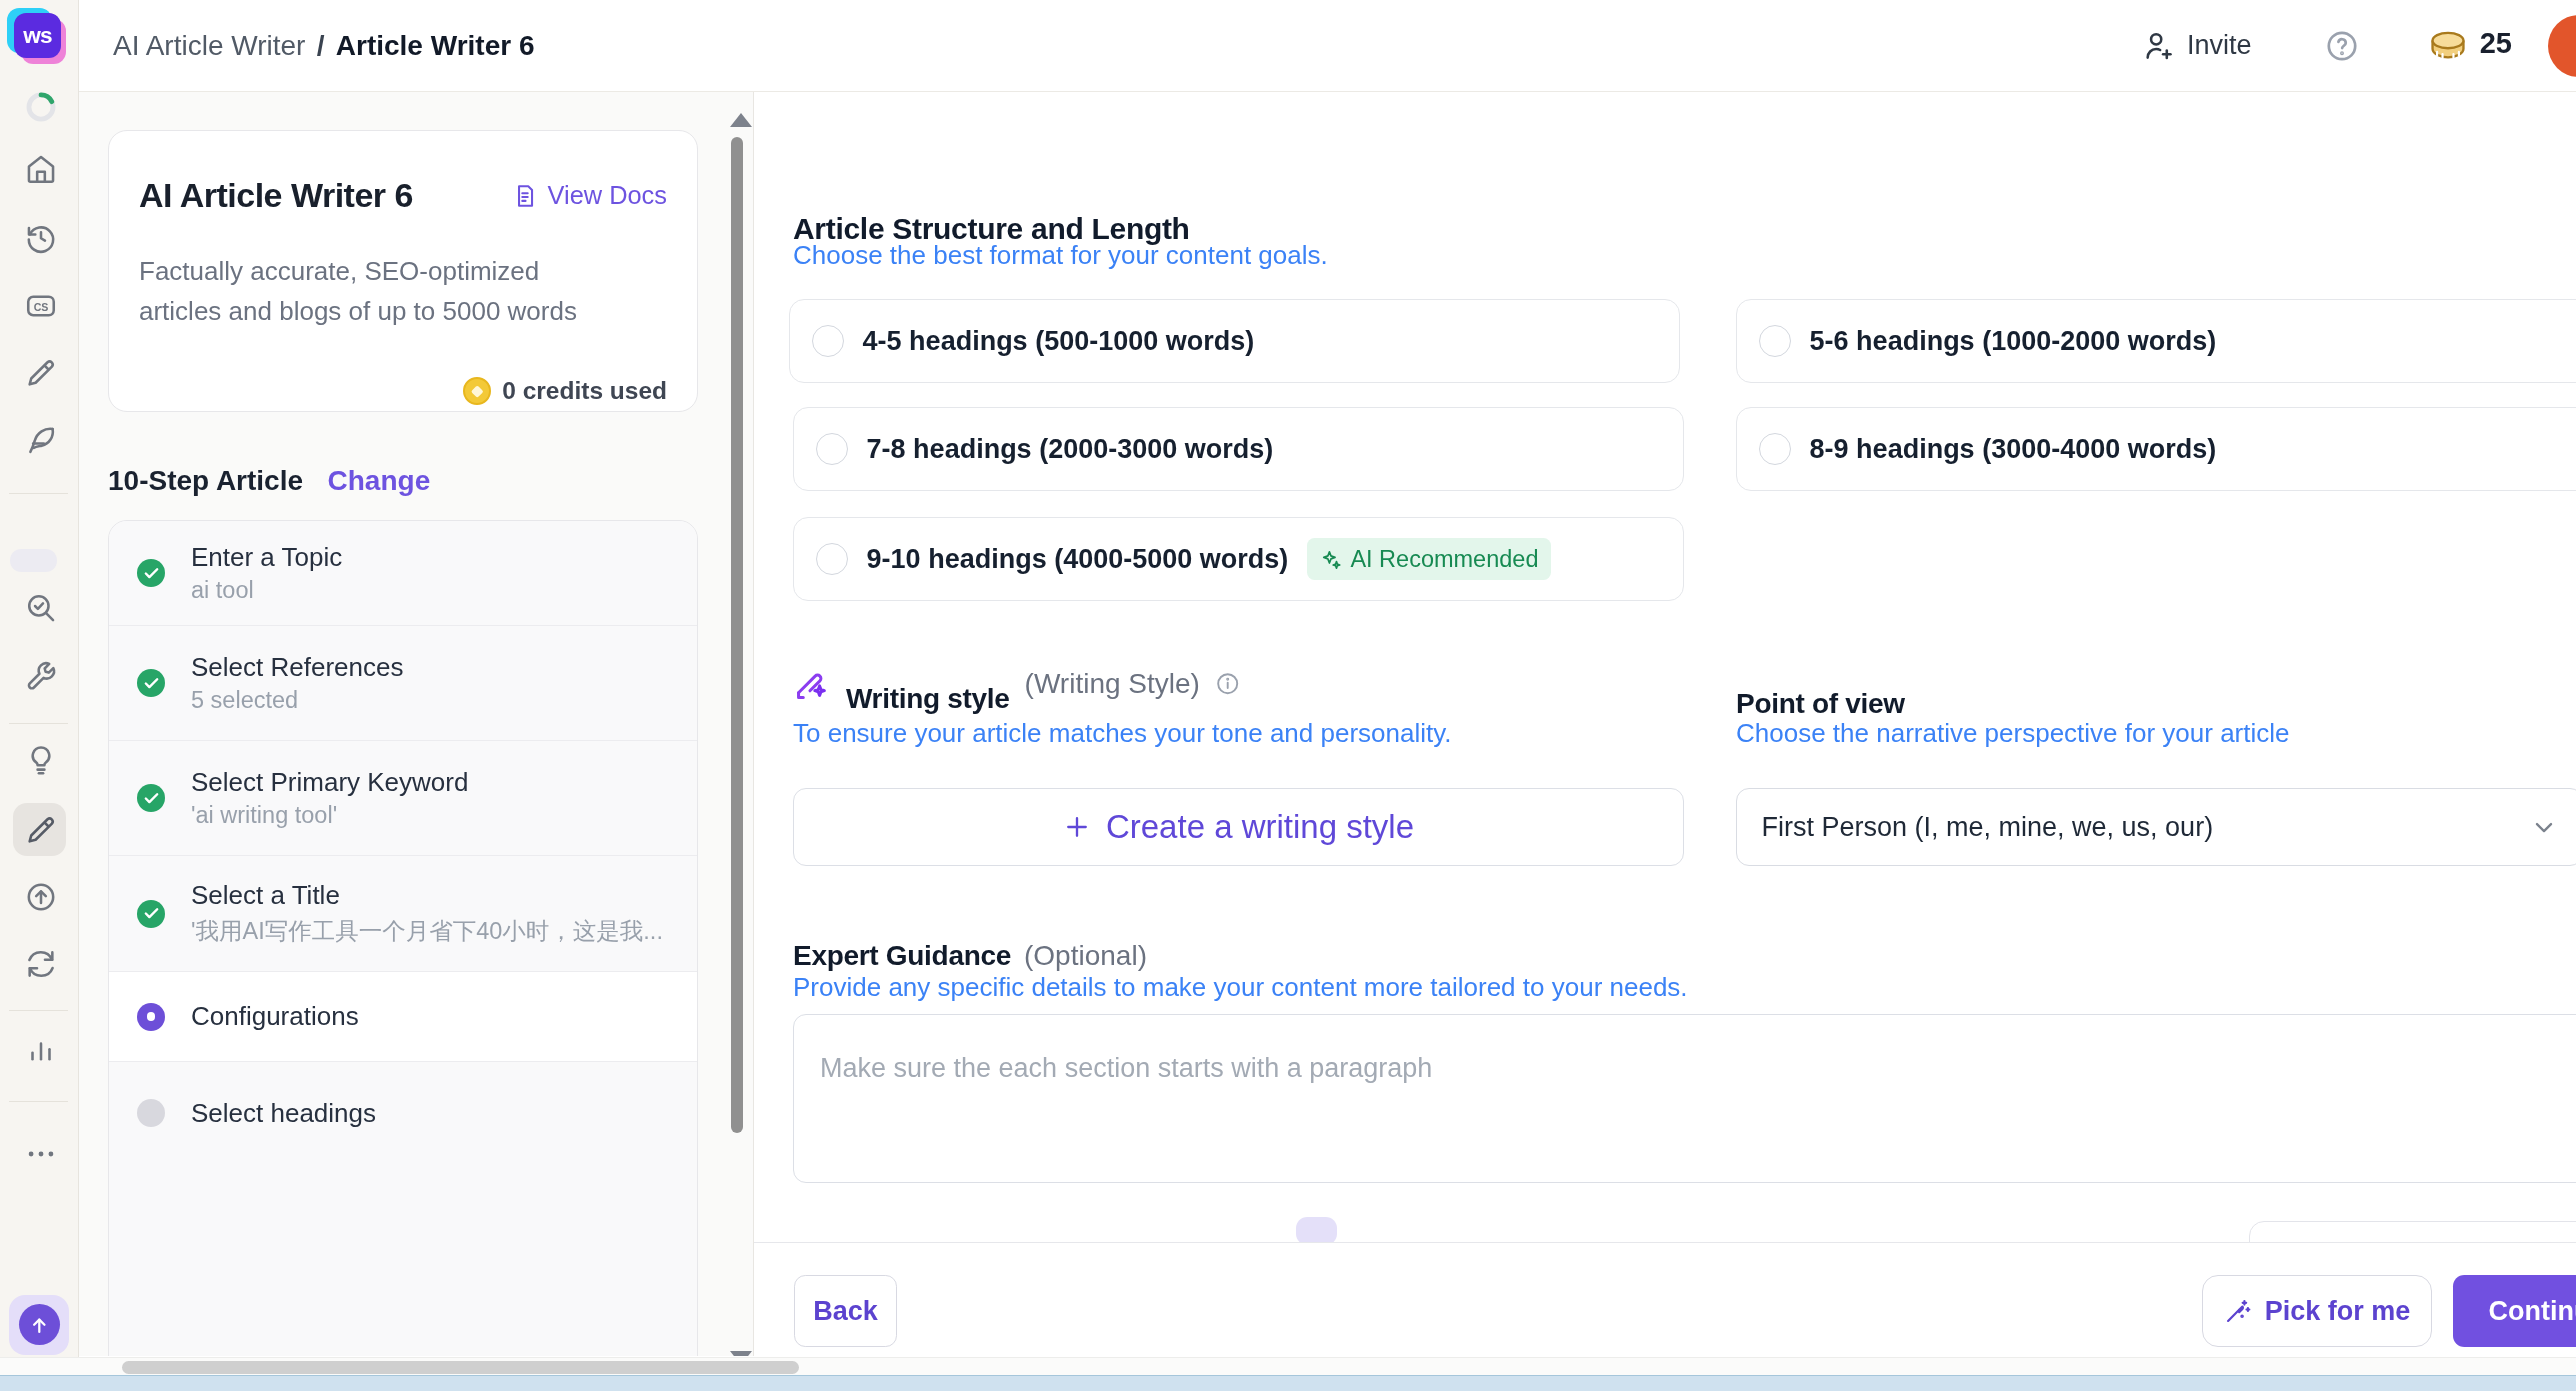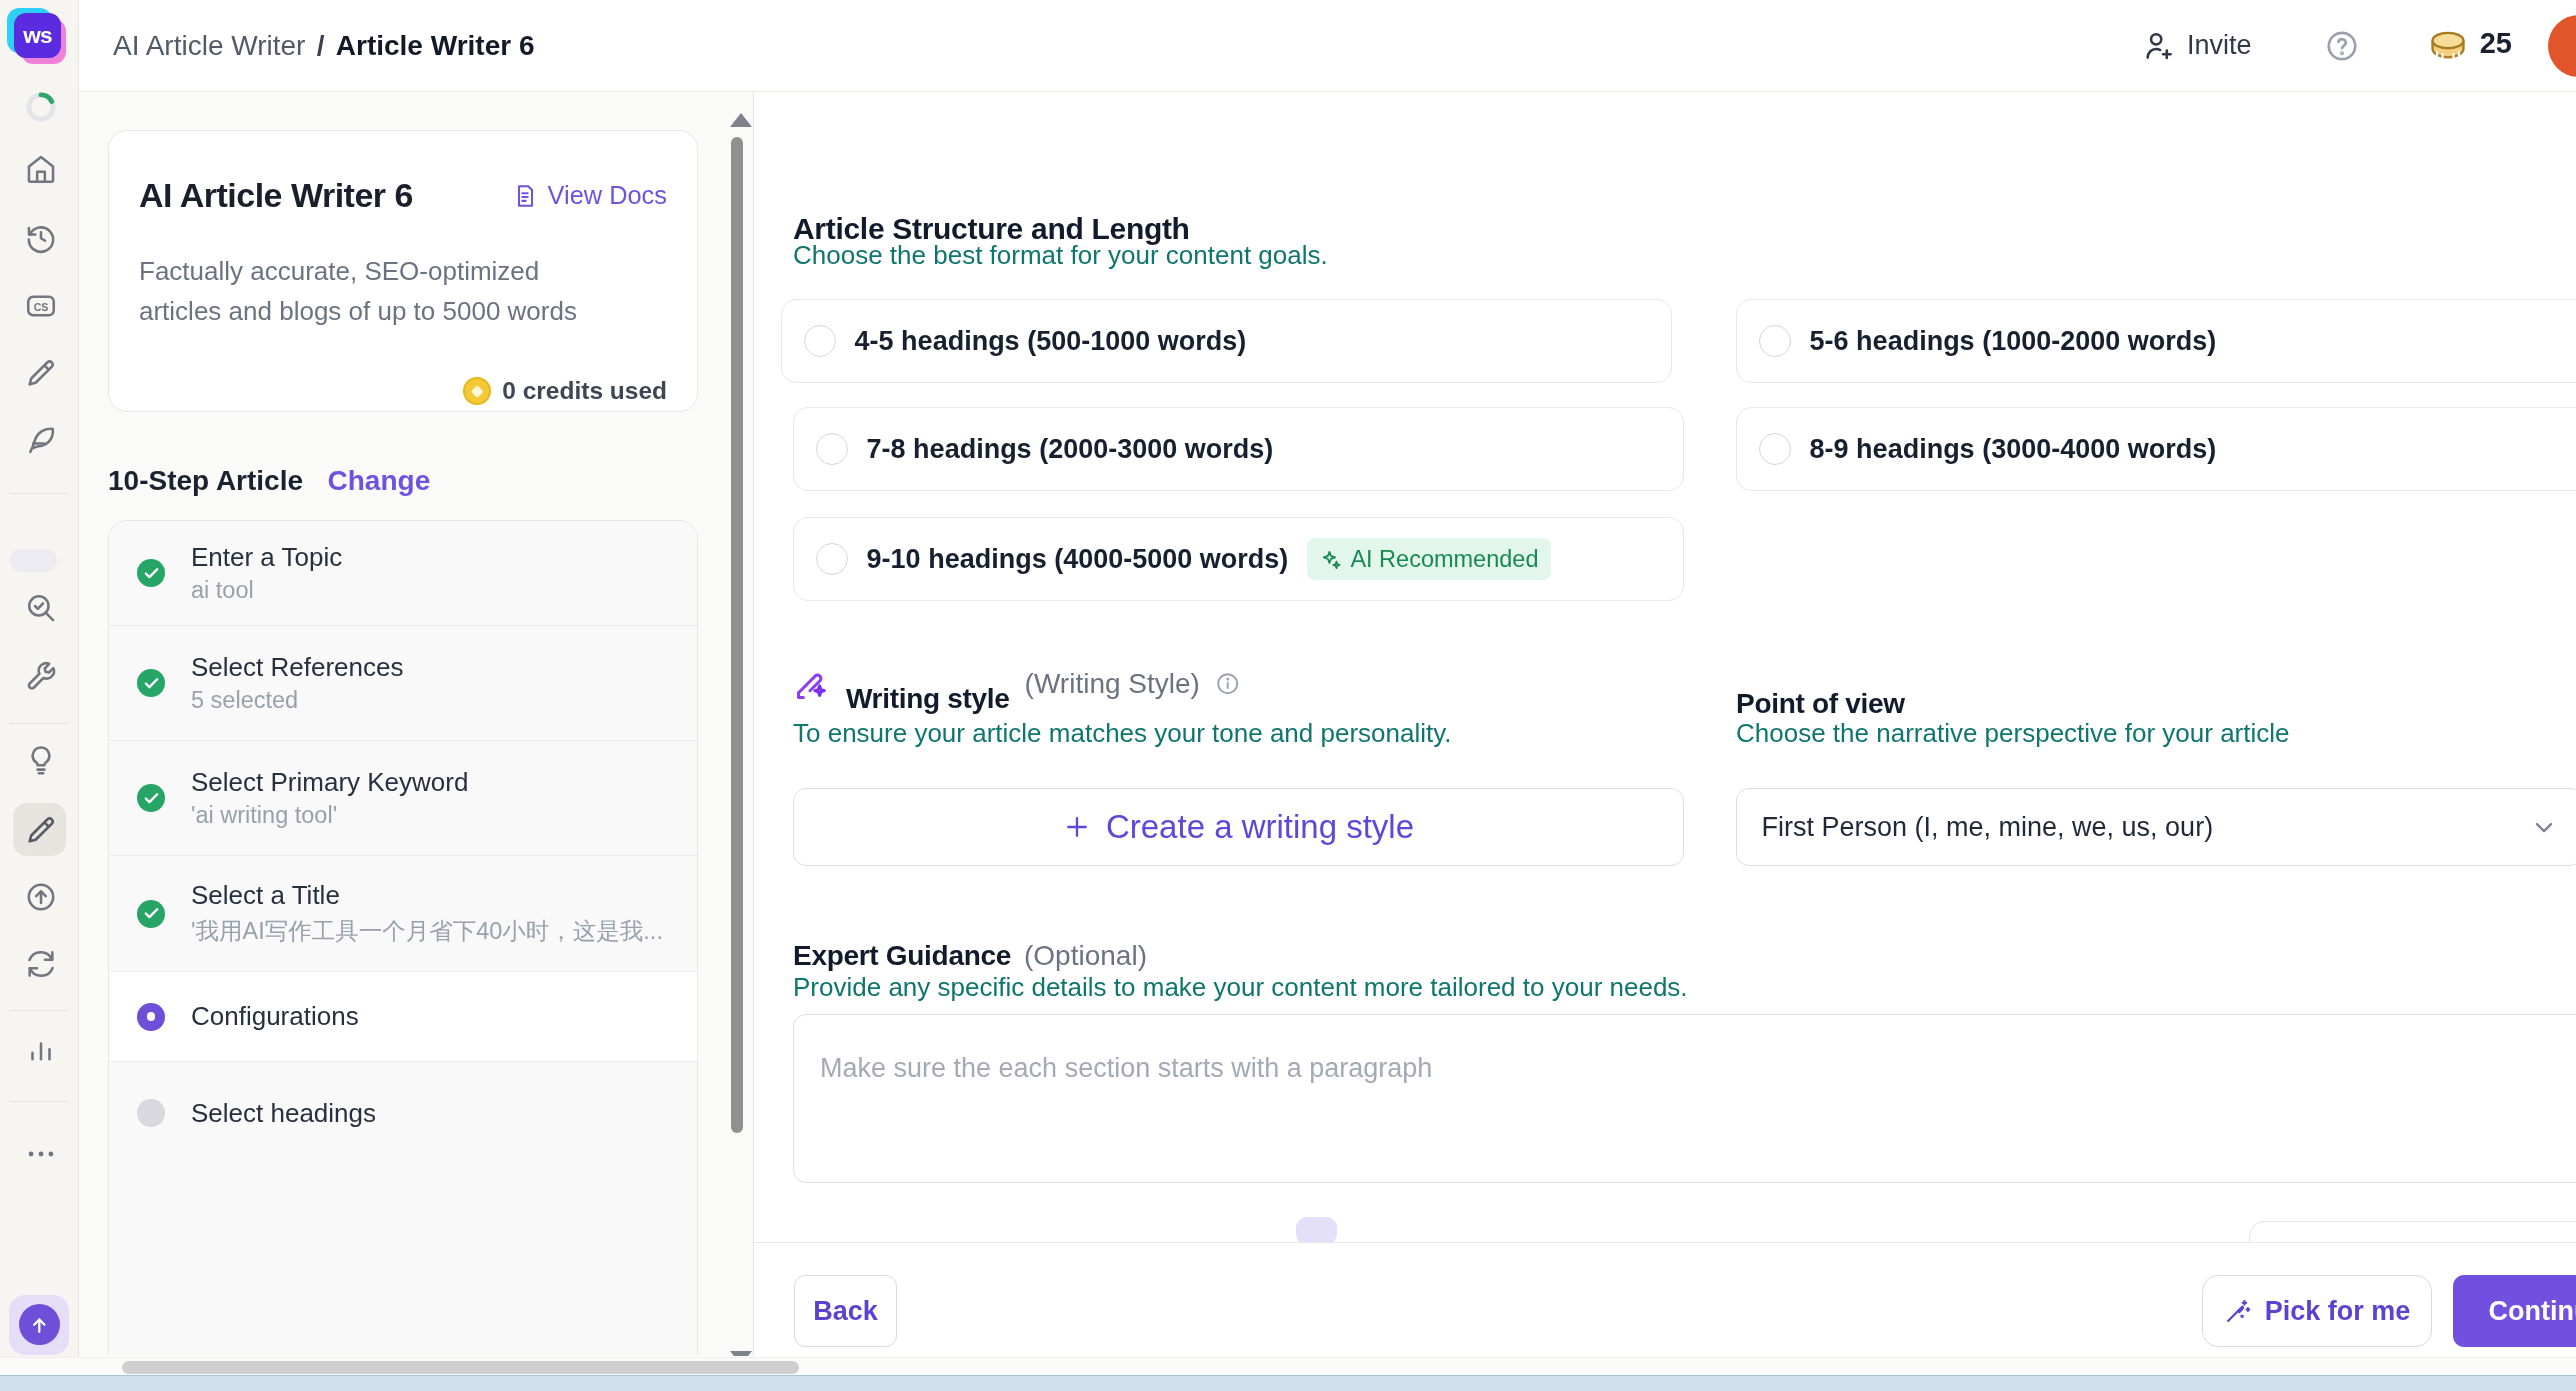--- a/index.html
+++ b/index.html
@@ -65,21 +65,21 @@
   .step-value{font-size:23.5px;color:#98a0ab;white-space:nowrap;overflow:hidden;text-overflow:ellipsis;max-width:499px;}
 
   
   .v-scroll-up{position:absolute;left:652px;top:21.6px;width:0;height:0;border-left:11.3px solid transparent;border-right:11.3px solid transparent;border-bottom:14px solid #7d828c;}
   .v-scroll-thumb{position:absolute;left:653px;top:46px;width:12.2px;height:996px;border-radius:6.6px;background:#909090;}
   .v-scroll-down{position:absolute;left:652px;top:1260px;width:0;height:0;border-left:11.3px solid transparent;border-right:11.3px solid transparent;border-top:14px solid #7d828c;}
 
   
   .main{position:absolute;left:753px;top:91px;width:1872px;height:1265px;background:#fff;z-index:1;}
   .sec-title{font-size:30px;font-weight:700;color:#111b2b;letter-spacing:-0.3px;margin-top:31px;}
-  .sec-sub{font-size:26px;color:#0f766e;}
+  .sec-sub{font-size:26px;color:#3b82f6;}
   .structure-title{position:absolute;left:40px;top:90px;}
   .structure-sub{position:absolute;left:40px;top:149px;}
   .opt-card{position:absolute;height:84px;background:#fff;border:0.9px solid #e5e7eb;border-radius:15px;box-sizing:border-box;
     display:flex;align-items:center;padding-left:21.6px;cursor:pointer;}
   .radio{width:32px;height:32px;border-radius:50%;border:1.9px solid #d3d7de;background:#fff;box-sizing:border-box;flex:none;}
   .opt-label{margin-left:19px;font-size:27px;font-weight:600;color:#16202f;white-space:nowrap;}
   .ai-badge{margin-left:19px;display:flex;align-items:center;gap:7.5px;background:#e3f6eb;color:#178a52;
     font-size:23.5px;font-weight:500;border-radius:7.5px;padding:7.5px 13px;white-space:nowrap;}
 
   .ws-sec-head{position:absolute;left:40px;top:561px;display:flex;align-items:center;gap:15px;}
@@ -365,21 +365,21 @@
 
     <div class="v-scroll-up"></div>
     <div class="v-scroll-thumb"></div>
     <div class="v-scroll-down"></div>
   </div>
 
   <div class="main">
     <div class="sec-title structure-title">Article Structure and Length</div>
     <div class="sec-sub structure-sub">Choose the best format for your content goals.</div>
 
-    <div class="opt-card" style="left:28px;top:208px;width:891px">
+    <div class="opt-card" style="left:36px;top:208px;width:891px">
       <span class="radio"></span>
       <span class="opt-label">4-5 headings (500-1000 words)</span>
     </div>
     <div class="opt-card" style="left:983px;top:208px;width:889px">
       <span class="radio"></span>
       <span class="opt-label">5-6 headings (1000-2000 words)</span>
     </div>
     <div class="opt-card" style="left:40px;top:316px;width:891px">
       <span class="radio"></span>
       <span class="opt-label">7-8 headings (2000-3000 words)</span>

